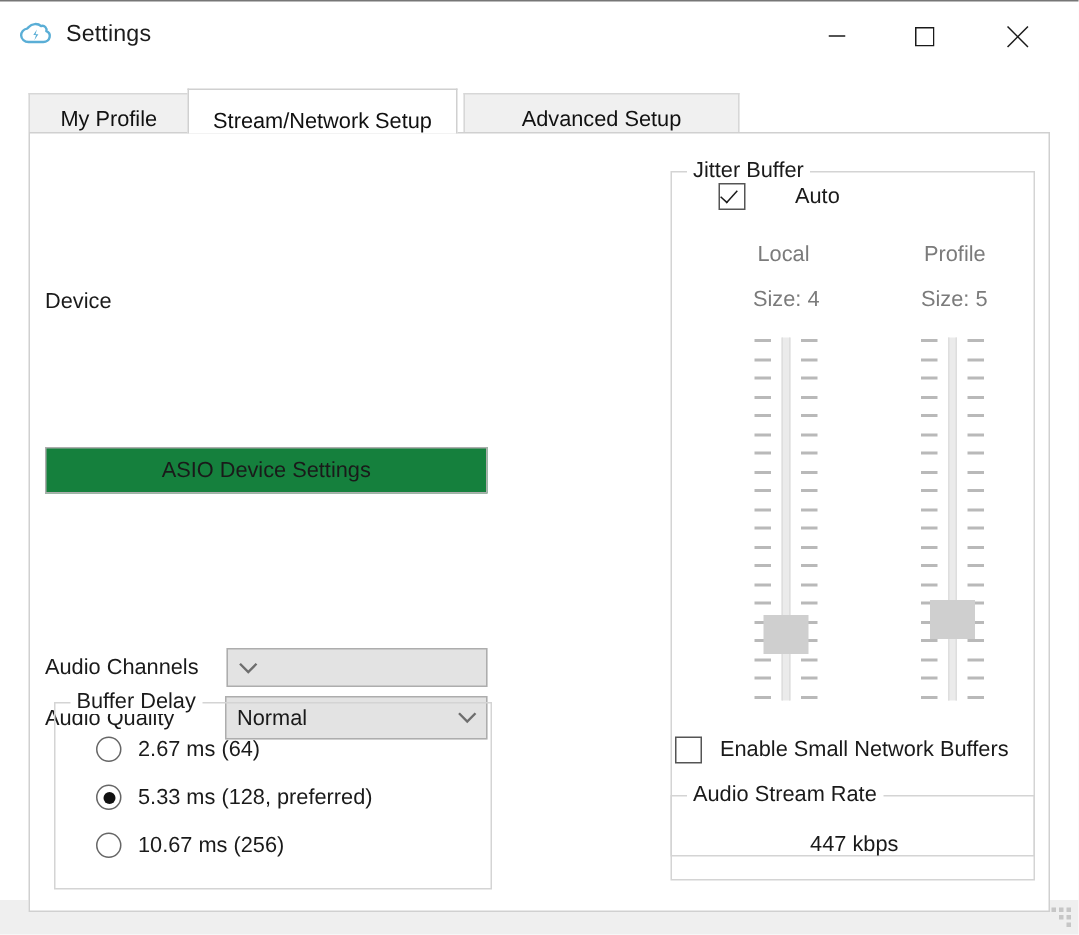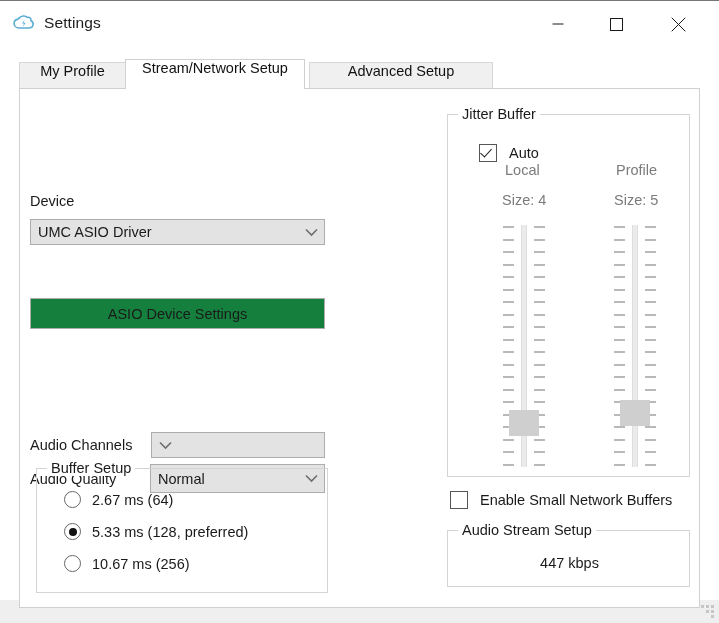--- a/index.html
+++ b/index.html
@@ -74,21 +74,21 @@
   }
   .tab {
     position: absolute;
     top: 3px;
     height: 26px;
     box-sizing: border-box;
     background: #f0f0f0;
     border: 1px solid #d7d7d7;
     border-bottom: none;
     display: flex;
-    align-items: flex-start;
+    align-items: flex-end;
     justify-content: center;
     font-size: 14.5px;
     color: #111;
     cursor: default;
     white-space: nowrap;
   }
   .tab.selected {
     top: 0;
     height: 30px;
     background: #ffffff;
@@ -331,28 +331,20 @@
     </div>
     <div class="tab" id="tab-2">
       <span>Advanced Setup</span>
     </div>
   </div>
 
   <div id="tabpanel">
 
     <span class="lbl" style="left:10px; top:104px;">Device</span>
 
-    <div class="combo" style="left:10px; top:130px; width:295px;">
-      <span class="cval">UMC ASIO Driver</span>
-      <span class="carrow">
-        <svg width="13" height="9" viewBox="0 0 13 9">
-          <polyline points="1,1.5 6.5,7 12,1.5" fill="none" stroke="#6e6e6e" stroke-width="1.6"></polyline>
-        </svg>
-      </span>
-    </div>
 
     <div class="pushbtn" style="left:10px; top:209px; width:295px; height:31px;">
       <span>ASIO Device Settings</span>
     </div>
 
     <span class="lbl" style="left:10px; top:348px;">Audio Channels</span>
     <div class="combo" style="left:131px; top:343px; width:174px;">
       <span class="carrow">
         <svg width="13" height="9" viewBox="0 0 13 9">
           <polyline points="1,1.5 6.5,7 12,1.5" fill="none" stroke="#6e6e6e" stroke-width="1.6"></polyline>
@@ -364,42 +356,42 @@
     <div class="combo" style="left:130px; top:375px; width:175px; height:29px;">
       <span class="cval">Normal</span>
       <span class="carrow">
         <svg width="13" height="9" viewBox="0 0 13 9">
           <polyline points="1,1.5 6.5,7 12,1.5" fill="none" stroke="#6e6e6e" stroke-width="1.6"></polyline>
         </svg>
       </span>
     </div>
 
     <div class="group" style="left:16px; top:379px; width:292px; height:125px;">
-      <span class="gtitle">Buffer Setup</span>
+      <span class="gtitle">Buffer Delay</span>
 
       <div class="radio-row" style="left:27px; top:22px;">
         <span class="radio-mark"></span>
         <span class="rlabel">2.67 ms (64)</span>
       </div>
 
       <div class="radio-row" style="left:27px; top:54px;">
         <span class="radio-mark on"></span>
         <span class="rlabel">5.33 ms (128, preferred)</span>
       </div>
 
       <div class="radio-row" style="left:27px; top:86px;">
         <span class="radio-mark"></span>
         <span class="rlabel">10.67 ms (256)</span>
       </div>
     </div>
 
-    <div class="group" style="left:427px; top:25px; width:243px; height:363px;">
+    <div class="group" style="left:427px; top:25px; width:243px; height:457px;">
       <span class="gtitle">Jitter Buffer</span>
 
-      <div class="check-row" style="left:31px; top:29px;">
+      <div class="check-row" style="left:31px; top:7px;gap:21px;">
         <span class="check-mark on"></span>
         <span class="clabel">Auto</span>
       </div>
 
       <span class="lbl dim" style="left:57px; top:47px;">Local</span>
       <span class="lbl dim" style="left:168px; top:47px;">Profile</span>
 
       <span class="lbl dim" style="left:54px; top:77px;">Size: 4</span>
       <span class="lbl dim" style="left:166px; top:77px;">Size: 5</span>
 
@@ -497,21 +489,21 @@
         <div class="handle" style="top:175px;"></div>
       </div>
     </div>
 
     <div class="check-row" style="left:430px; top:402px;">
       <span class="check-mark"></span>
       <span class="clabel">Enable Small Network Buffers</span>
     </div>
 
     <div class="group" style="left:427px; top:441px; width:243px; height:57px;">
-      <span class="gtitle">Audio Stream Setup</span>
+      <span class="gtitle">Audio Stream Rate</span>
       <span class="lbl" style="left:0; top:24px; width:243px; text-align:center;">447 kbps</span>
     </div>
 
   </div>
 </div>
 
 <div id="grip">
     <i style="left:0px; top:0px"></i>
     <i style="left:5px; top:0px"></i>
     <i style="left:10px; top:0px"></i>

